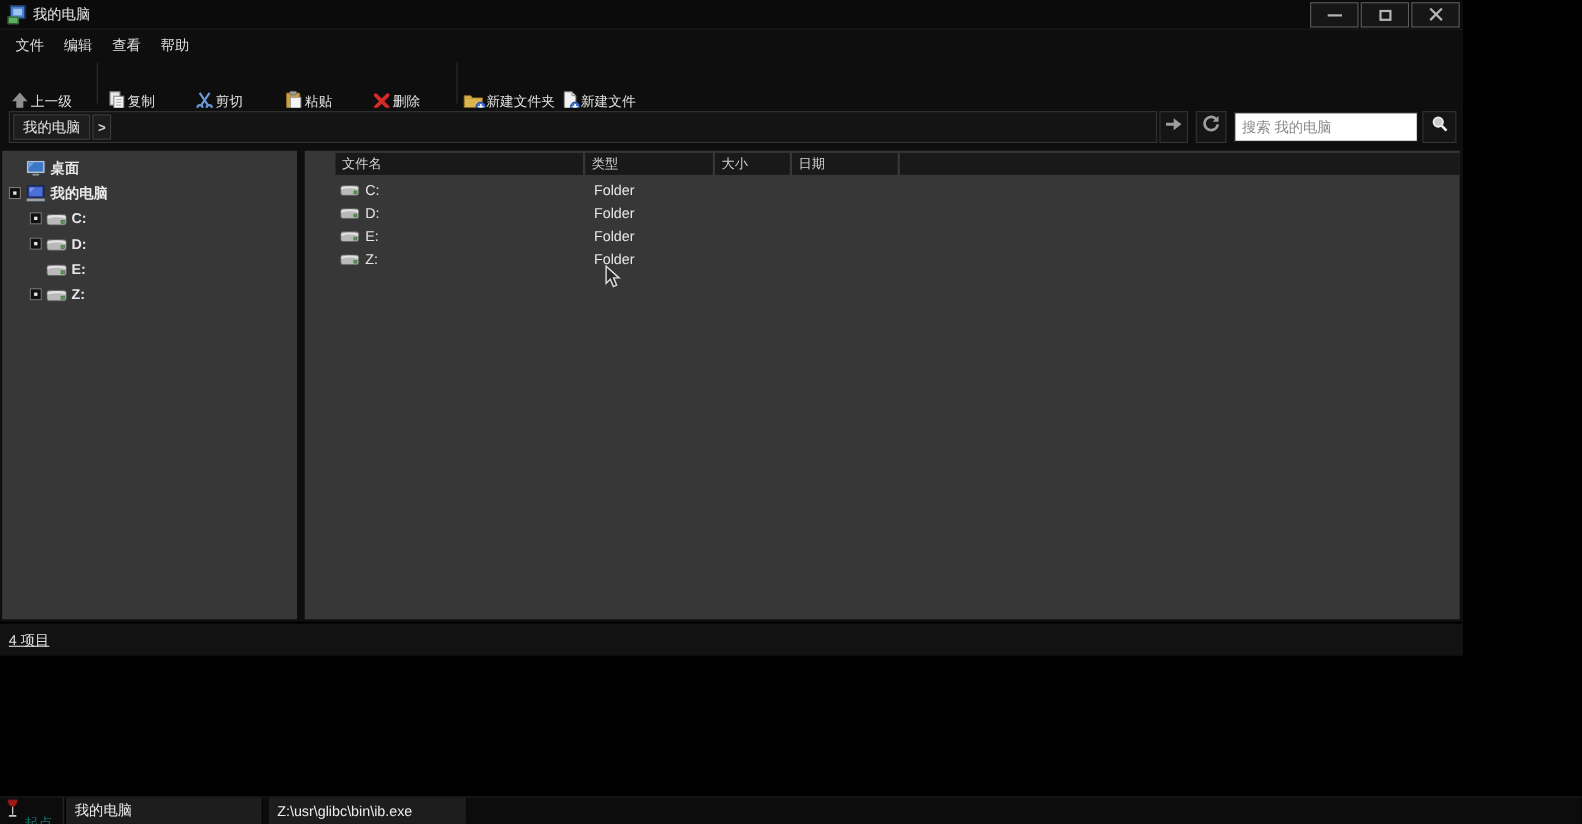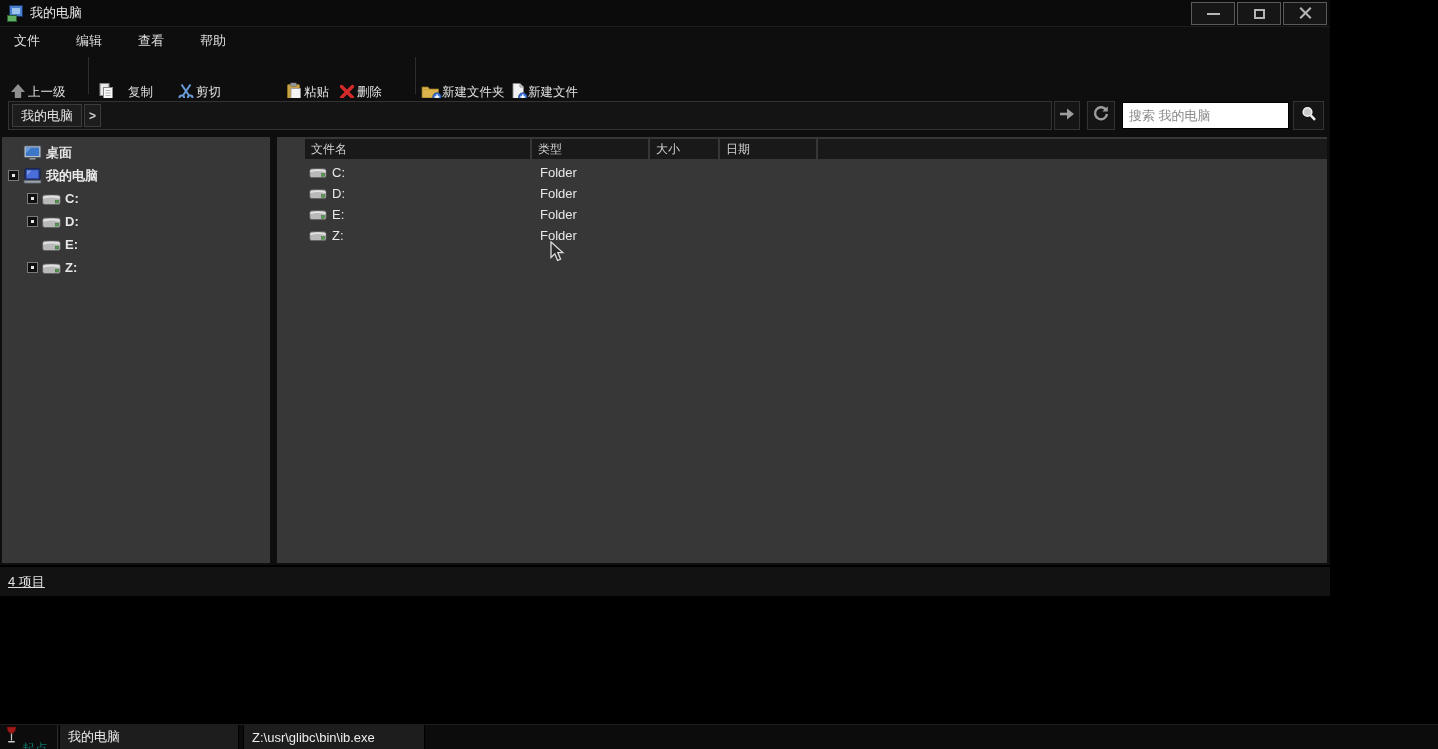--- a/index.html
+++ b/index.html
@@ -24,21 +24,21 @@
             display:flex; align-items:center; justify-content:center; cursor:default; }
   .glyph-min { width:13px; height:2px; background:#b5b5b5; }
   .glyph-max { width:11px; height:10px; border:2px solid #b5b5b5; }
   .glyph-close { position:relative; width:13px; height:13px; }
   .glyph-close:before,.glyph-close:after { content:""; position:absolute; left:-1px; top:5px;
       width:15px; height:2px; background:#b5b5b5; }
   .glyph-close:before { transform:rotate(45deg); }
   .glyph-close:after  { transform:rotate(-45deg); }
 
   .menubar { position:absolute; left:0; top:28px; width:100%; height:25px; background:#0e0e0e;
-             display:flex; align-items:center; padding-left:14px; gap:36px; }
+             display:flex; align-items:center; padding-left:14px; gap:18px; }
   .menu-item { font-size:13px; color:#dedede; }
 
   
   .toolbar { position:absolute; left:0; top:53px; width:100%; height:45px; background:#0e0e0e; }
   .tbtn { position:absolute; top:18px; height:41px; display:flex; flex-direction:row;
           align-items:center; justify-content:flex-start; }
   .tbtn .ticon { height:22px; display:flex; align-items:center; justify-content:center; }
   .tbtn .tlabel { font-size:12.5px; color:#e0e0e0; margin-top:1px; white-space:nowrap; }
   .tsep { position:absolute; top:4px; width:1px; height:37px; background:#2e2e2e; }
 
@@ -143,21 +143,21 @@
   <div class="toolbar">
     <div class="tbtn" style="left:8px;width:72px;">
       <span class="ticon">
         <svg width="20" height="20" viewBox="0 0 20 20">
             <path d="M10 2 L17 10 H13.2 V18 H6.8 V10 H3 Z" fill="#8f8f8f"></path>
           </svg>
       </span>
       <span class="tlabel">上一级</span>
     </div>
     <div class="tsep" style="left:88px;"></div>
-    <div class="tbtn" style="left:96px;width:72px;gap:12px;">
+    <div class="tbtn" style="left:96px;width:72px;">
       <span class="ticon">
         <svg width="20" height="20" viewBox="0 0 20 20">
           <rect x="4" y="1.5" width="9" height="12" fill="#e9e9e9" stroke="#888" stroke-width="1"></rect>
           <rect x="7.5" y="5.5" width="9" height="12.5" fill="#f7f7f7" stroke="#888" stroke-width="1"></rect>
           <path d="M9.5 8.5h5M9.5 11h5M9.5 13.5h5" stroke="#a8a8a8" stroke-width="0.9"></path>
         </svg>
       </span>
       <span class="tlabel">复制</span>
     </div>
     <div class="tbtn" style="left:176px;width:72px;">
@@ -166,21 +166,21 @@
           <g stroke="#6a9ad8" stroke-width="2" fill="none">
             <line x1="5.5" y1="2.5" x2="13" y2="13.5"></line>
             <line x1="14.5" y1="2.5" x2="7" y2="13.5"></line>
             <circle cx="5.8" cy="15.8" r="2.3"></circle>
             <circle cx="14.2" cy="15.8" r="2.3"></circle>
           </g>
         </svg>
       </span>
       <span class="tlabel">剪切</span>
     </div>
-    <div class="tbtn" style="left:257px;width:72px;justify-content:flex-end;">
+    <div class="tbtn" style="left:257px;width:72px;">
       <span class="ticon">
         <svg width="20" height="20" viewBox="0 0 20 20">
           <rect x="3.5" y="2.5" width="12" height="15" rx="1" fill="#c9a245" stroke="#8a6d20"></rect>
           <rect x="6.5" y="1" width="6" height="3.2" rx="0.8" fill="#9d9d9d" stroke="#666" stroke-width="0.7"></rect>
           <rect x="7" y="6.5" width="9.5" height="11.5" fill="#f4f4f4" stroke="#999" stroke-width="0.8"></rect>
         </svg>
       </span>
       <span class="tlabel">粘贴</span>
     </div>
     <div class="tbtn" style="left:337px;width:72px;">

